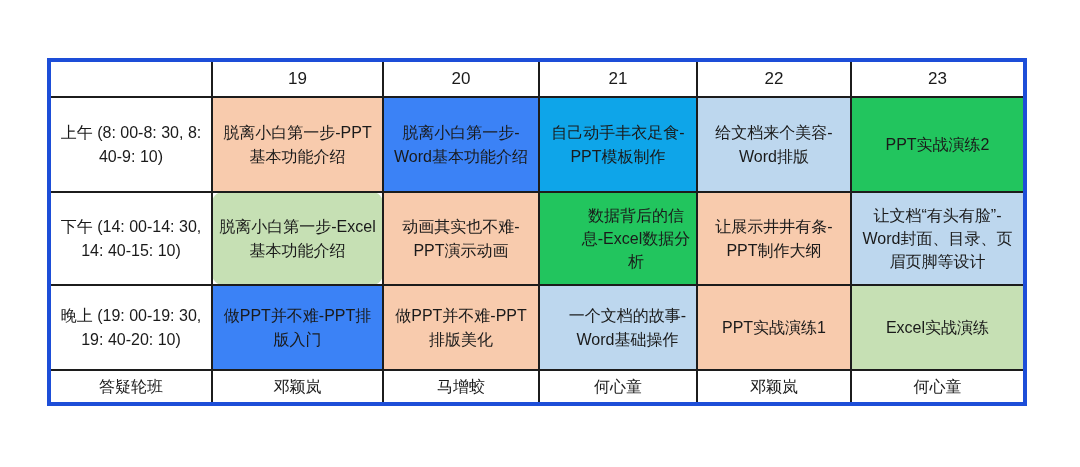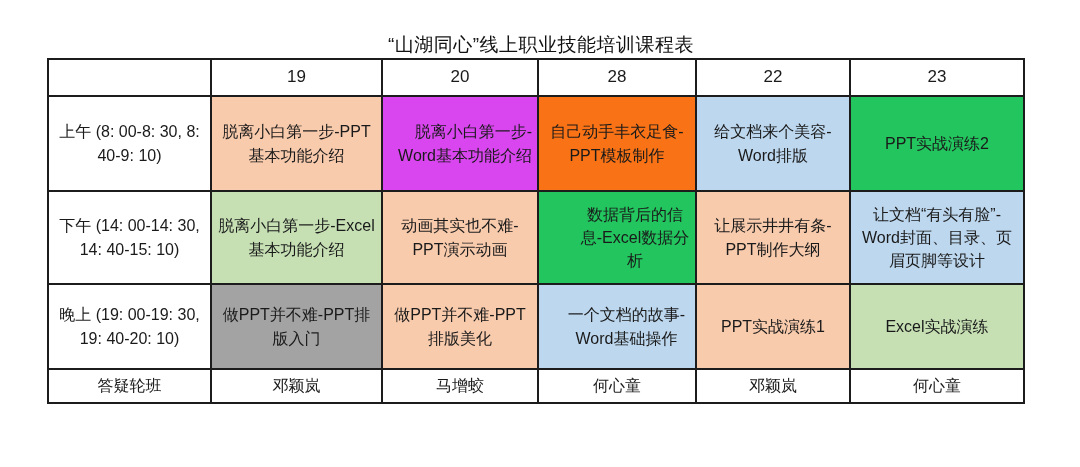--- a/index.html
+++ b/index.html
@@ -17,21 +17,21 @@
     text-align: center;
     font-size: 19px;
     letter-spacing: 0.5px;
     color: #111111;
   }
   table.schedule {
     position: absolute;
     left: 47px; top: 58px;
     border-collapse: collapse;
     table-layout: fixed;
-    border: 2px solid #1d4ed8;
+    border: 4px solid #1d4ed8;
   }
   table.schedule td {
     border: 2px solid #1c1c1c;
     text-align: center;
     vertical-align: middle;
     font-size: 16px;
     line-height: 1.45;
     padding: 2px 5px;
     overflow-wrap: break-word;
     background: #ffffff;
@@ -41,62 +41,61 @@
   tr.slot-row-1 td { height: 93px; }
   tr.slot-row-2 td { height: 85px; }
   tr.qa-row td { height: 34px; }
   td.time-cell { background: #ffffff; }
 </style>
 </head>
 <body>
 
 <div class="page">
 
-  <div class="title">“山湖同心”线上职业技能培训课程表</div>
 
   <table class="schedule">
     <colgroup>
       <col style="width:163px">
         <col style="width:171px">
         <col style="width:156px">
       <col style="width:158px">
         <col style="width:154px">
         <col style="width:174px">
     </colgroup>
     <tbody>
       <tr class="header-row">
         <td></td>
         <td>19</td>
         <td>20</td>
-        <td>28</td>
+        <td>21</td>
         <td>22</td>
         <td>23</td>
       </tr>
 
       <tr class="slot-row-0">
         <td class="time-cell">上午 (8: 00-8: 30, 8: 40-9: 10)</td>
         <td style="background-color: rgb(248, 203, 173); margin-left: 10px;">脱离小白第一步-PPT 基本功能介绍</td>
-        <td style="background-color: #d946ef; text-align: right;">脱离小白第一步-Word基本功能介绍</td>
-        <td style="background-color: #f97316;">自己动手丰衣足食-PPT模板制作</td>
+        <td style="background-color: #3b82f6;">脱离小白第一步-Word基本功能介绍</td>
+        <td style="background-color: #0ea5e9;">自己动手丰衣足食-PPT模板制作</td>
         <td style="background-color: rgb(189, 215, 238);">给文档来个美容-Word排版</td>
         <td style="background-color: #22c55e;">PPT实战演练2</td>
       </tr>
 
       <tr class="slot-row-1">
         <td class="time-cell">下午 (14: 00-14: 30, 14: 40-15: 10)</td>
-        <td style="background-color: rgb(198, 224, 180);">脱离小白第一步-Excel基本功能介绍</td>
+        <td style="background-color: rgb(198, 224, 180); border-radius: 11px;">脱离小白第一步-Excel基本功能介绍</td>
         <td style="background-color: rgb(248, 203, 173);">动画其实也不难-PPT演示动画</td>
         <td style="background-color: #22c55e; padding-left: 41px;">数据背后的信息-Excel数据分析</td>
         <td style="background-color: rgb(248, 203, 173); margin-top: 12px;">让展示井井有条-PPT制作大纲</td>
         <td style="background-color: rgb(189, 215, 238); margin-top: 44px;">让文档“有头有脸”-Word封面、目录、页眉页脚等设计</td>
       </tr>
 
       <tr class="slot-row-2">
         <td class="time-cell">晚上 (19: 00-19: 30, 19: 40-20: 10)</td>
-        <td style="background-color: #a3a3a3;">做PPT并不难-PPT排版入门</td>
+        <td style="background-color: #3b82f6;">做PPT并不难-PPT排版入门</td>
         <td style="background-color: rgb(248, 203, 173);">做PPT并不难-PPT排版美化</td>
         <td style="background-color: rgb(189, 215, 238); padding-left: 24px;">一个文档的故事-Word基础操作</td>
         <td style="background-color: rgb(248, 203, 173);">PPT实战演练1</td>
         <td style="background-color: rgb(198, 224, 180); margin-top: 40px;">Excel实战演练</td>
       </tr>
 
       <tr class="qa-row">
         <td class="time-cell">答疑轮班</td>
         <td style="background-color: rgb(255, 255, 255);">邓颖岚</td>
         <td style="background-color: rgb(255, 255, 255); margin-left: 6px;">马增蛟</td>

